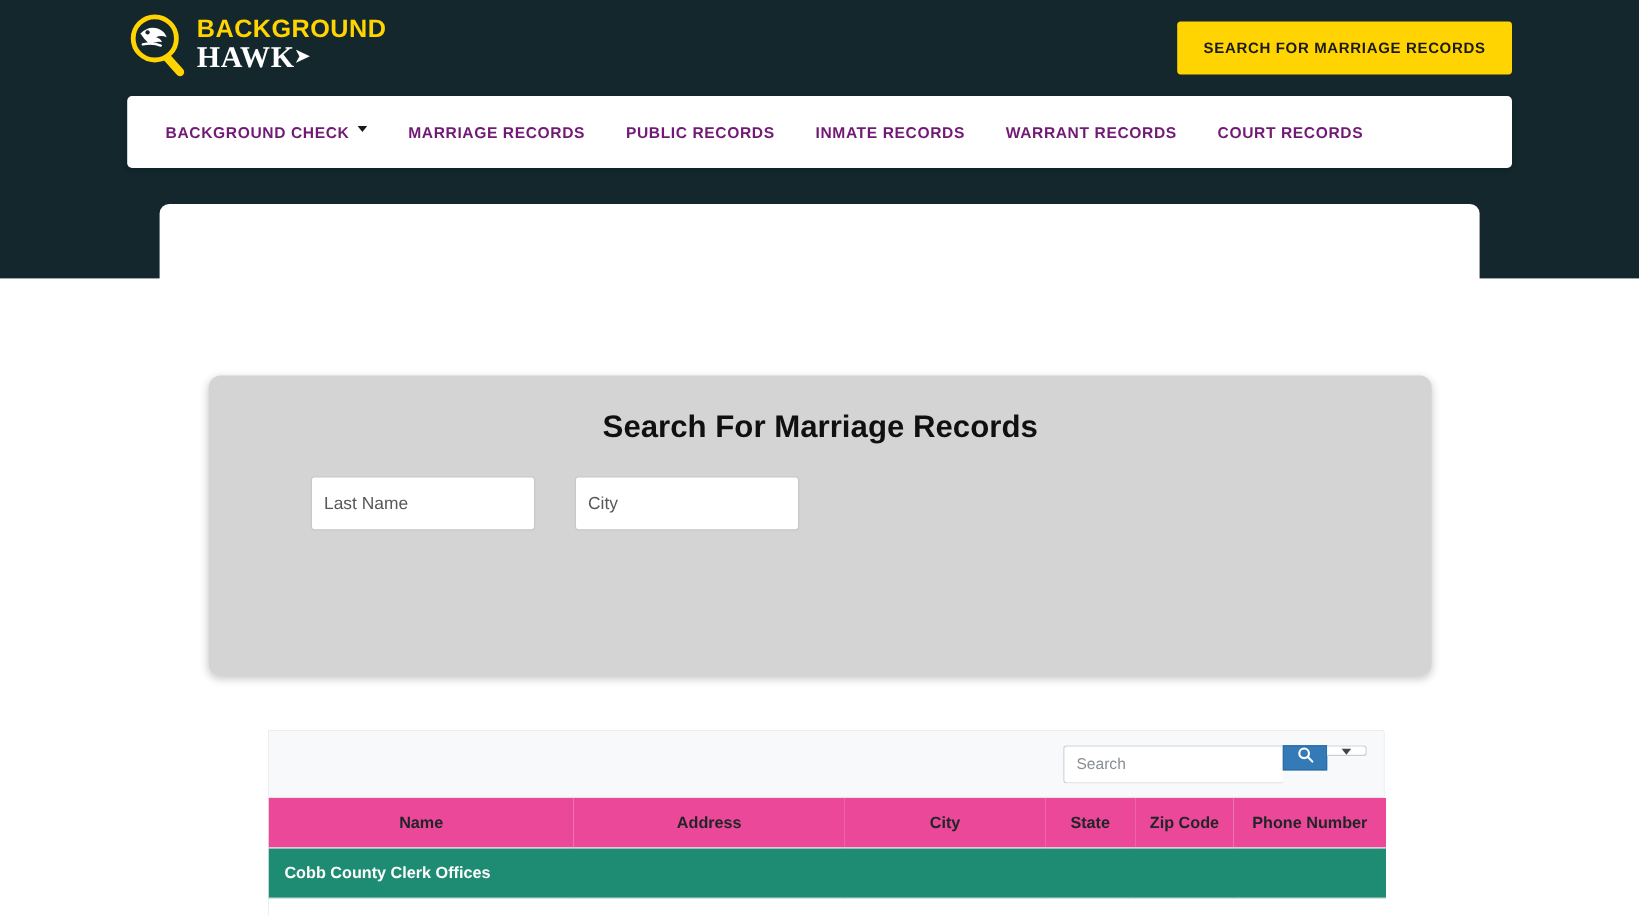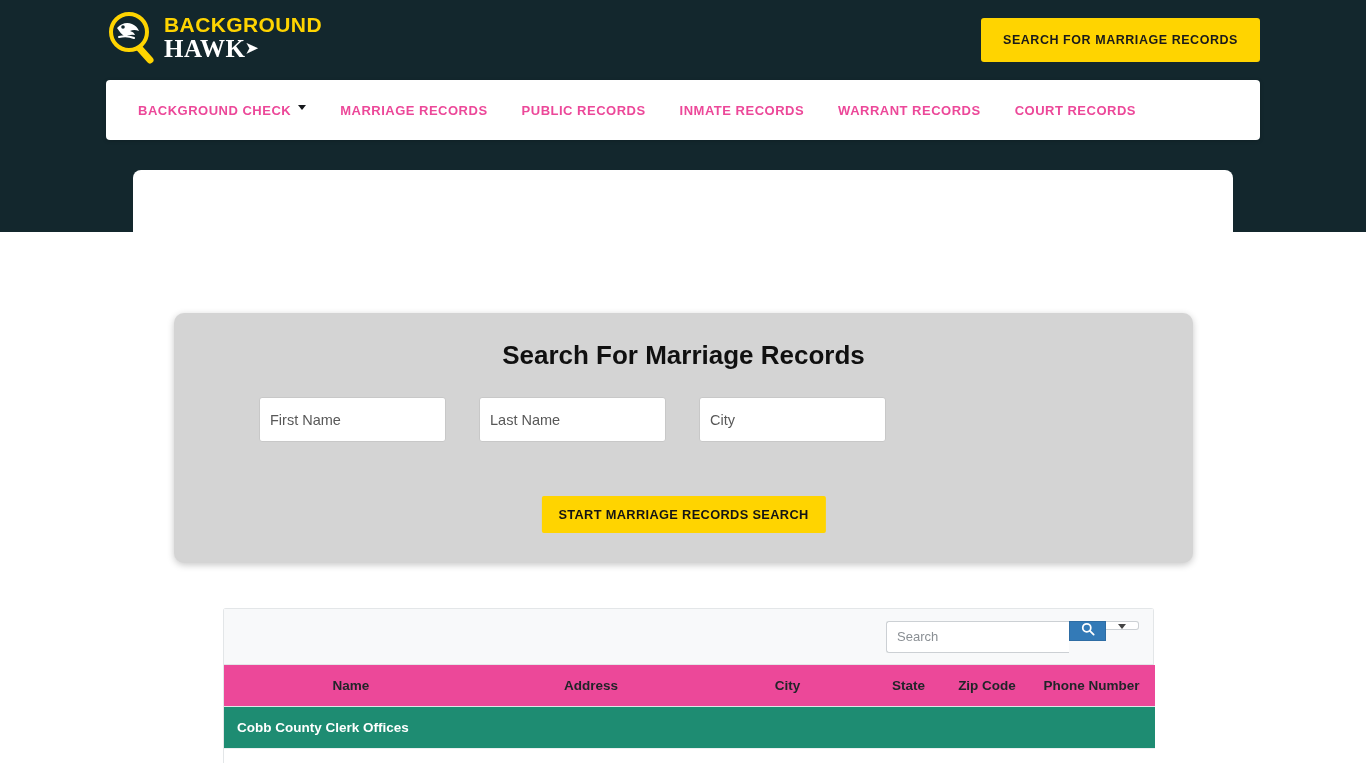--- a/index.html
+++ b/index.html
@@ -96,21 +96,21 @@
     box-shadow: 0 1px 4px rgba(0,0,0,0.18);
     display: flex;
     align-items: center;
     padding-left: 32px;
   }
   .nav-item {
     display: flex;
     align-items: flex-start;
     gap: 7px;
     margin-right: 34px;
-    color: #ec4899;
+    color: #701a75;
     font-size: 13px;
     font-weight: bold;
     letter-spacing: 0.5px;
     cursor: pointer;
     white-space: nowrap;
   }
   .caret {
     width: 0; height: 0;
     border-left: 4.5px solid transparent;
     border-right: 4.5px solid transparent;
@@ -355,26 +355,24 @@
     </div>
   </div>
 
   <div class="content-card">
 
 
     <div class="search-panel">
       <h2>Search For Marriage Records</h2>
 
       <div class="fields">
-        <input type="text" placeholder="First Name" style="">
         <input type="text" placeholder="Last Name" style="">
         <input type="text" placeholder="City" style="">
       </div>
 
-      <button class="panel-submit">START MARRIAGE RECORDS SEARCH</button>
     </div>
 
     <div class="table-panel">
 
       <div class="table-toolbar">
         <div class="searchbox">
           <input type="text" placeholder="Search" style="">
           <div class="sb-go">
             <span>
               <svg width="14" height="14" viewBox="0 0 16 16">

